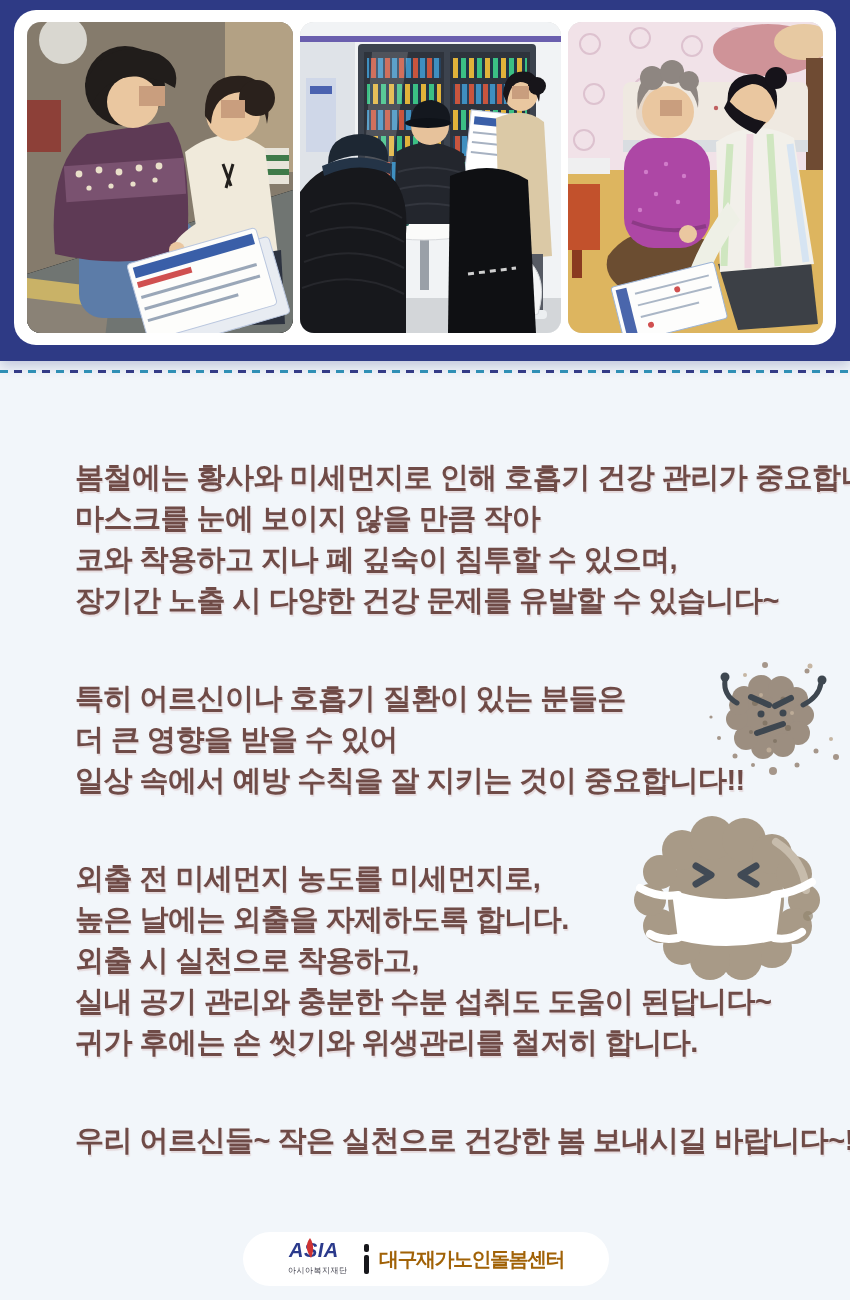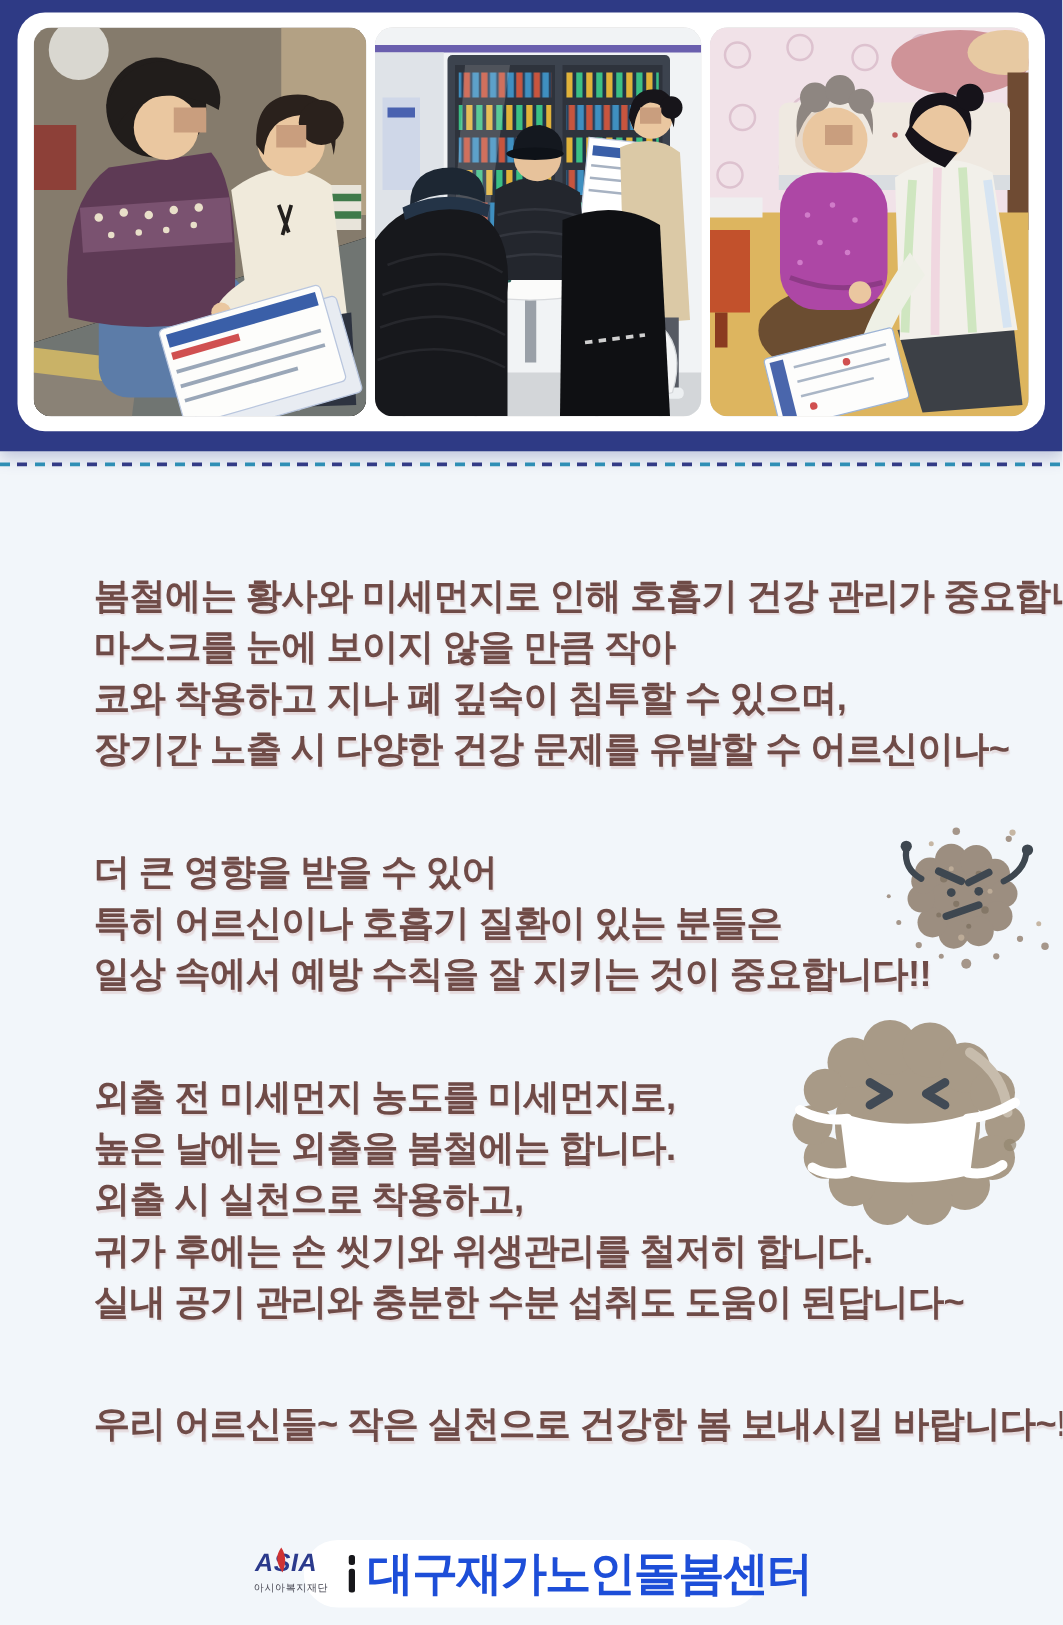--- a/index.html
+++ b/index.html
@@ -32,21 +32,21 @@
   .dust-small { position:absolute; left:695px; top:653px; }
   .dust-large { position:absolute; left:612px; top:808px; }
   
   .footer-badge { position:absolute; left:243px; top:1232px; width:366px; height:54px;
     background:#ffffff; border-radius:27px; display:flex; align-items:center;
     justify-content:center; gap:10px; }
   .asia-logo { flex:none; }
   .badge-sep { display:flex; flex-direction:column; align-items:center; gap:3px; }
   .badge-sep .seg1 { width:5px; height:8px;  background:#17171b; border-radius:2px; }
   .badge-sep .seg2 { width:5px; height:19px; background:#17171b; border-radius:2px; }
-  .badge-name { font-size:37px; font-weight:800; color:#1d4ed8;
+  .badge-name { font-size:20px; font-weight:800; color:#a16207;
     letter-spacing:-1.5px; white-space:nowrap; }
 </style>
 </head>
 <body>
 
 <div class="page">
 
   <div class="hero">
     <div class="photo-card">
       <div class="photo-row">
@@ -288,33 +288,33 @@
     </div>
   </div>
 
   <div class="divider"></div>
 
   <div class="content">
     <p>
       <span class="line">봄철에는 황사와 미세먼지로 인해 호흡기 건강 관리가 중요합니다!</span>
       <span class="line">마스크를 눈에 보이지 않을 만큼 작아</span>
       <span class="line">코와 착용하고 지나 폐 깊숙이 침투할 수 있으며,</span>
-      <span class="line">장기간 노출 시 다양한 건강 문제를 유발할 수 어르신이나~</span>
+      <span class="line">장기간 노출 시 다양한 건강 문제를 유발할 수 있습니다~</span>
     </p>
     <p>
+      <span class="line">특히 어르신이나 호흡기 질환이 있는 분들은</span>
       <span class="line">더 큰 영향을 받을 수 있어</span>
-      <span class="line">특히 어르신이나 호흡기 질환이 있는 분들은</span>
       <span class="line">일상 속에서 예방 수칙을 잘 지키는 것이 중요합니다!!</span>
     </p>
     <p>
       <span class="line">외출 전 미세먼지 농도를 미세먼지로,</span>
-      <span class="line">높은 날에는 외출을 봄철에는 합니다.</span>
+      <span class="line">높은 날에는 외출을 자제하도록 합니다.</span>
       <span class="line">외출 시 실천으로 착용하고,</span>
+      <span class="line">실내 공기 관리와 충분한 수분 섭취도 도움이 된답니다~</span>
       <span class="line">귀가 후에는 손 씻기와 위생관리를 철저히 합니다.</span>
-      <span class="line">실내 공기 관리와 충분한 수분 섭취도 도움이 된답니다~</span>
     </p>
     <p>
       <span class="line">우리 어르신들~ 작은 실천으로 건강한 봄 보내시길 바랍니다~!!</span>
     </p>
   </div>
 
   <div class="dust-small">
     <svg width="150" height="128" viewBox="0 0 150 128">
       <g fill="#9c8e80">
         <circle cx="75" cy="63" r="34"></circle>

